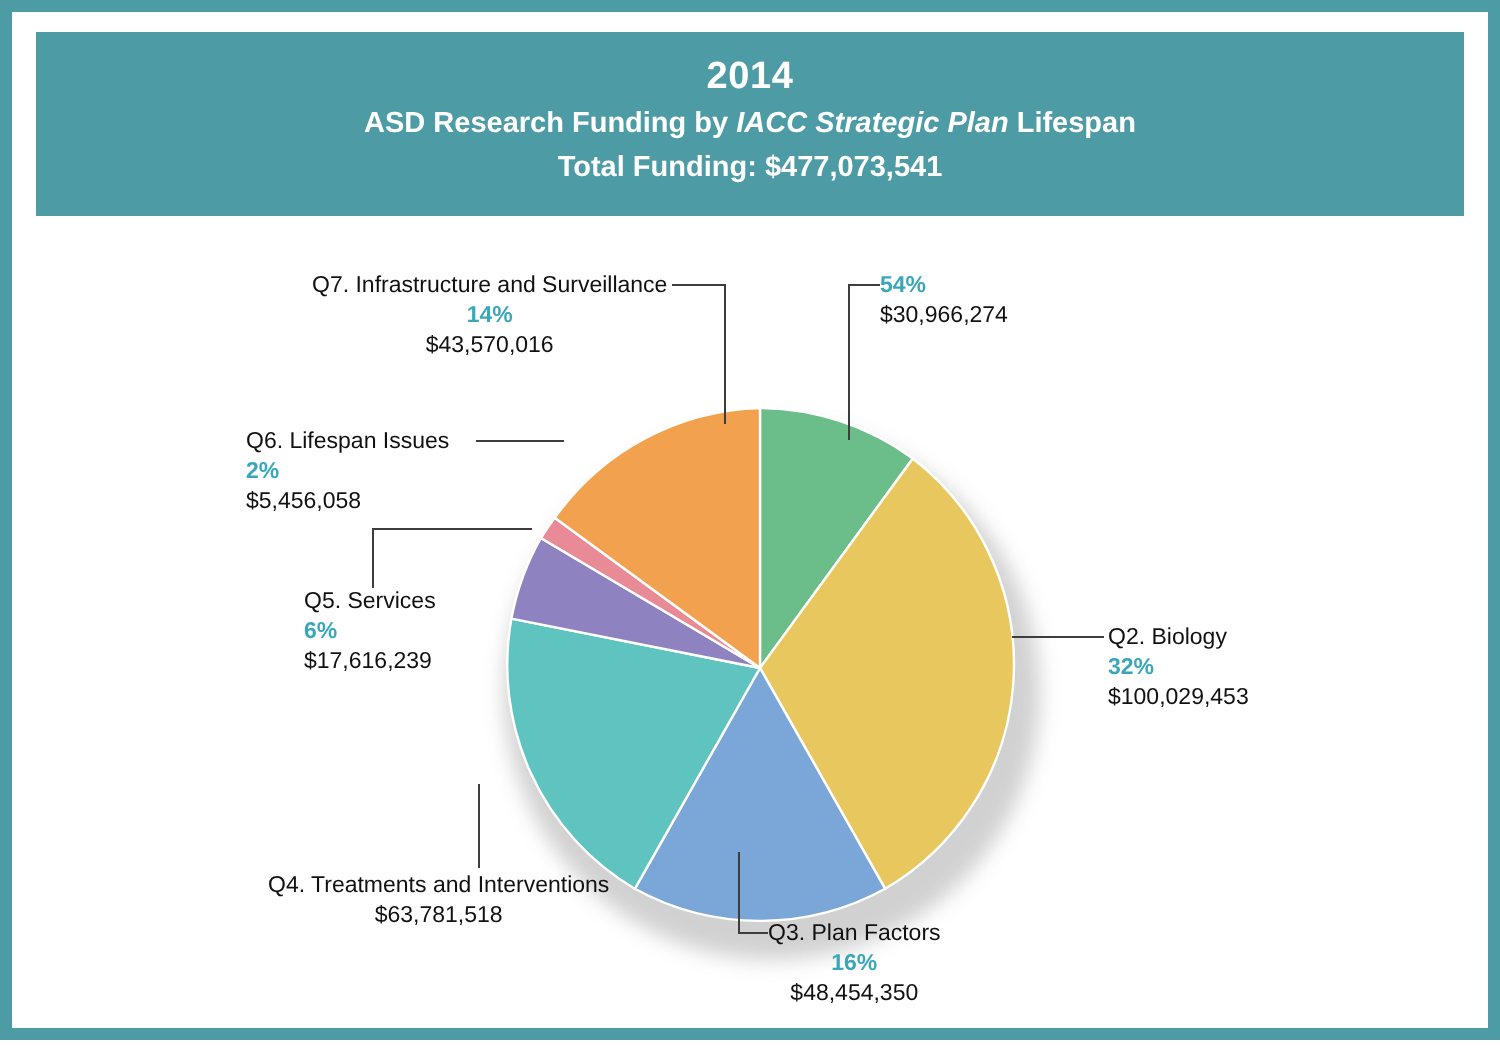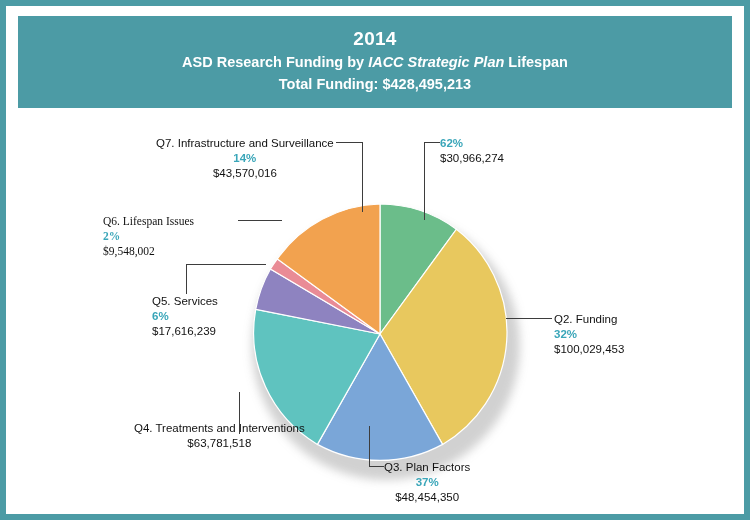--- a/index.html
+++ b/index.html
@@ -120,21 +120,21 @@
   .leader.v { width: 1px; }
 </style>
 </head>
 <body>
 
 <div id="root">
 
   <div id="header">
     <div class="line1">2014</div>
     <div class="line2"><span>ASD Research Funding by </span><em>IACC Strategic Plan</em><span> Lifespan</span></div>
-    <div class="line3">Total Funding: $428,495,213</div>
+    <div class="line3">Total Funding: $477,073,541</div>
   </div>
 
   <div id="chart-area">
 
     <div class="pie-wrap">
       <div class="pie-shadow"></div>
       <svg class="pie" viewBox="0 0 268 268">
 
         <path d="M134 134 L134 4 A130 130 0 0 1 210.41 29.23 Z" fill="#6bbd8a" stroke="#ffffff" stroke-width="1.2"></path>
 
@@ -146,59 +146,59 @@
 
         <path d="M134 134 L9.72 109.32 A130 130 0 0 1 24.45 69.00 Z" fill="#8e83c0" stroke="#ffffff" stroke-width="1.2"></path>
 
         <path d="M134 134 L24.45 69.00 A130 130 0 0 1 31.36 58.92 Z" fill="#e98b96" stroke="#ffffff" stroke-width="1.2"></path>
 
         <path d="M134 134 L31.36 58.92 A130 130 0 0 1 134 4 Z" fill="#f2a24f" stroke="#ffffff" stroke-width="1.2"></path>
       </svg>
     </div>
 
     <div class="lbl right" style="left:434px; top:28px;">
-      <div class="pct">62%</div>
+      <div class="pct">54%</div>
       <div class="amt">$30,966,274</div>
     </div>
     <div class="leader h" style="left:418px; top:34px; width:16px;"></div>
     <div class="leader v" style="left:418px; top:34px; height:78px;"></div>
 
     <div class="lbl right" style="left:548px; top:204px;">
-      <div class="title">Q2. Funding</div>
+      <div class="title">Q2. Biology</div>
       <div class="pct">32%</div>
       <div class="amt">$100,029,453</div>
     </div>
     <div class="leader h" style="left:500px; top:210px; width:46px;"></div>
 
     <div class="lbl center" style="left:378px; top:352px;">
       <div class="title">Q3. Plan Factors</div>
-      <div class="pct">37%</div>
+      <div class="pct">16%</div>
       <div class="amt">$48,454,350</div>
     </div>
     <div class="leader h" style="left:363px; top:358px; width:15px;"></div>
     <div class="leader v" style="left:363px; top:318px; height:40px;"></div>
 
-    <div class="lbl center" style="left:128px; top:313px;">
+    <div class="lbl center" style="left:128px; top:328px;">
       <div class="title">Q4. Treatments and Interventions</div>
       <div class="amt">$63,781,518</div>
     </div>
     <div class="leader v" style="left:233px; top:284px; height:42px;"></div>
 
     <div class="lbl left" style="left:146px; top:186px;">
       <div class="title">Q5. Services</div>
       <div class="pct">6%</div>
       <div class="amt">$17,616,239</div>
     </div>
     <div class="leader v" style="left:180px; top:156px; height:30px;"></div>
     <div class="leader h" style="left:180px; top:156px; width:80px;"></div>
 
-    <div class="lbl left" style="left:97px; top:106px;font-family:Liberation Serif, serif;">
+    <div class="lbl left" style="left:117px; top:106px;">
       <div class="title">Q6. Lifespan Issues</div>
       <div class="pct">2%</div>
-      <div class="amt">$9,548,002</div>
+      <div class="amt">$5,456,058</div>
     </div>
     <div class="leader h" style="left:232px; top:112px; width:44px;"></div>
 
     <div class="lbl center" style="left:150px; top:28px;">
       <div class="title">Q7. Infrastructure and Surveillance</div>
       <div class="pct">14%</div>
       <div class="amt">$43,570,016</div>
     </div>
     <div class="leader h" style="left:330px; top:34px; width:26px;"></div>
     <div class="leader v" style="left:356px; top:34px; height:70px;"></div>

